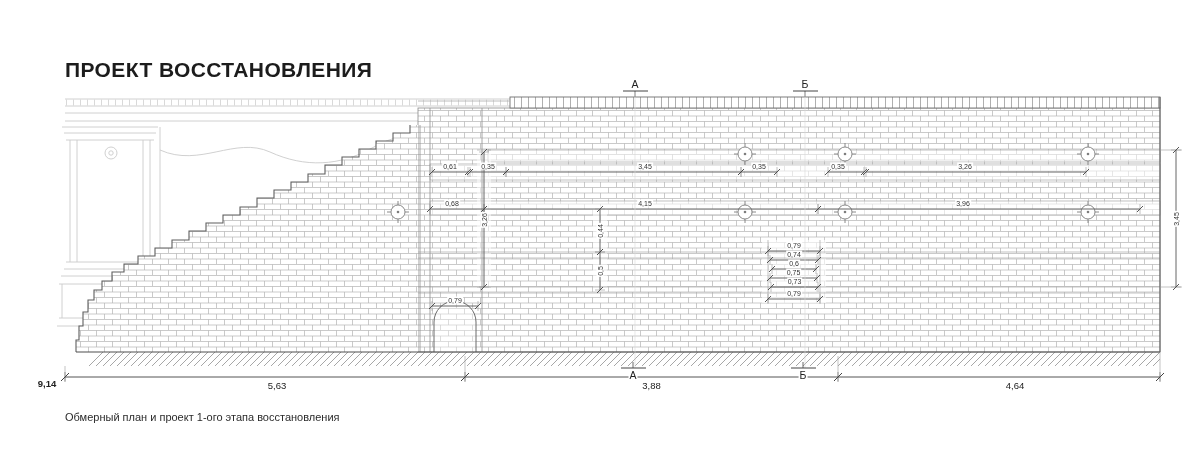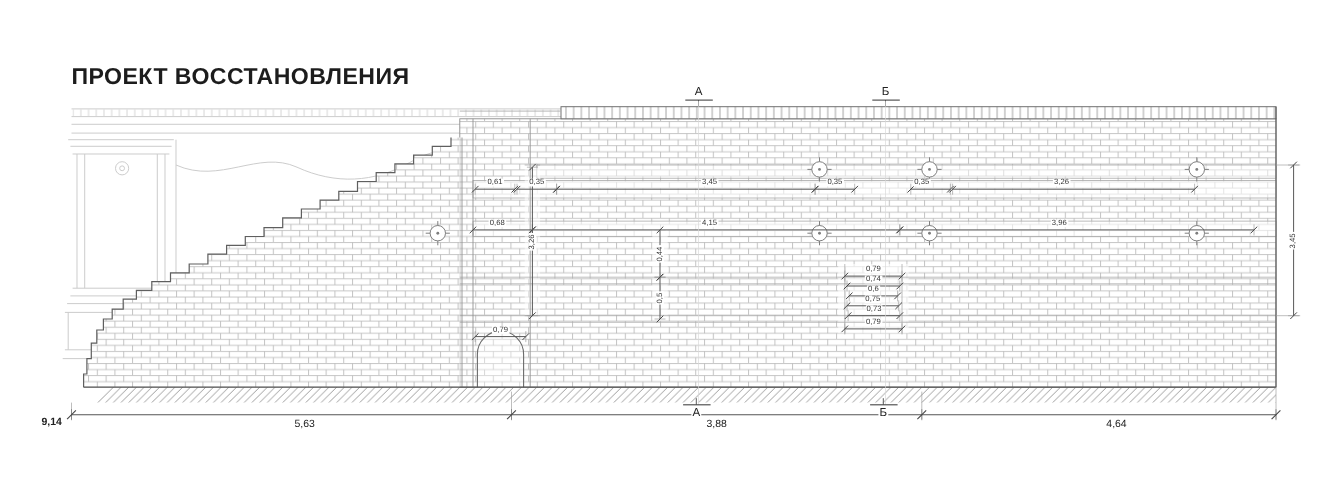--- a/index.html
+++ b/index.html
@@ -292,13 +292,14 @@
       <div class="chain-label" style="left: 651.5px; top: 386px;">3,88</div>
       <div class="chain-label" style="left: 999px; top: 386px; margin-left: 16px;">4,64</div>
       <div class="chain-label" style="left: 47px; top: 384px; font-weight: bold;">9,14</div>
       <div class="marker-label" style="left: 635px; top: 84px;">А</div>
       <div class="marker-label" style="left: 805px; top: 84px;">Б</div>
       <div class="marker-label" style="left: 633px; top: 375px;">А</div>
       <div class="marker-label" style="left: 803px; top: 375px;">Б</div>
     </div>
 
   <div class="page-title">ПРОЕКТ ВОССТАНОВЛЕНИЯ</div>
+  <div class="caption">Обмерный план и проект 1-ого этапа восстановления</div>
 </div>
 
 </body></html>

